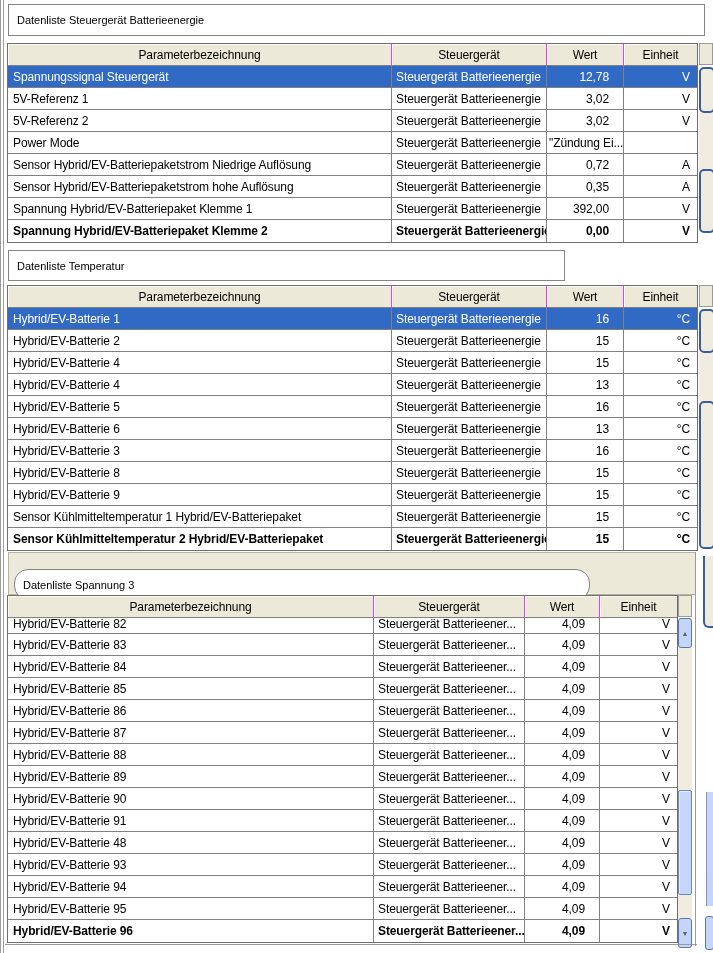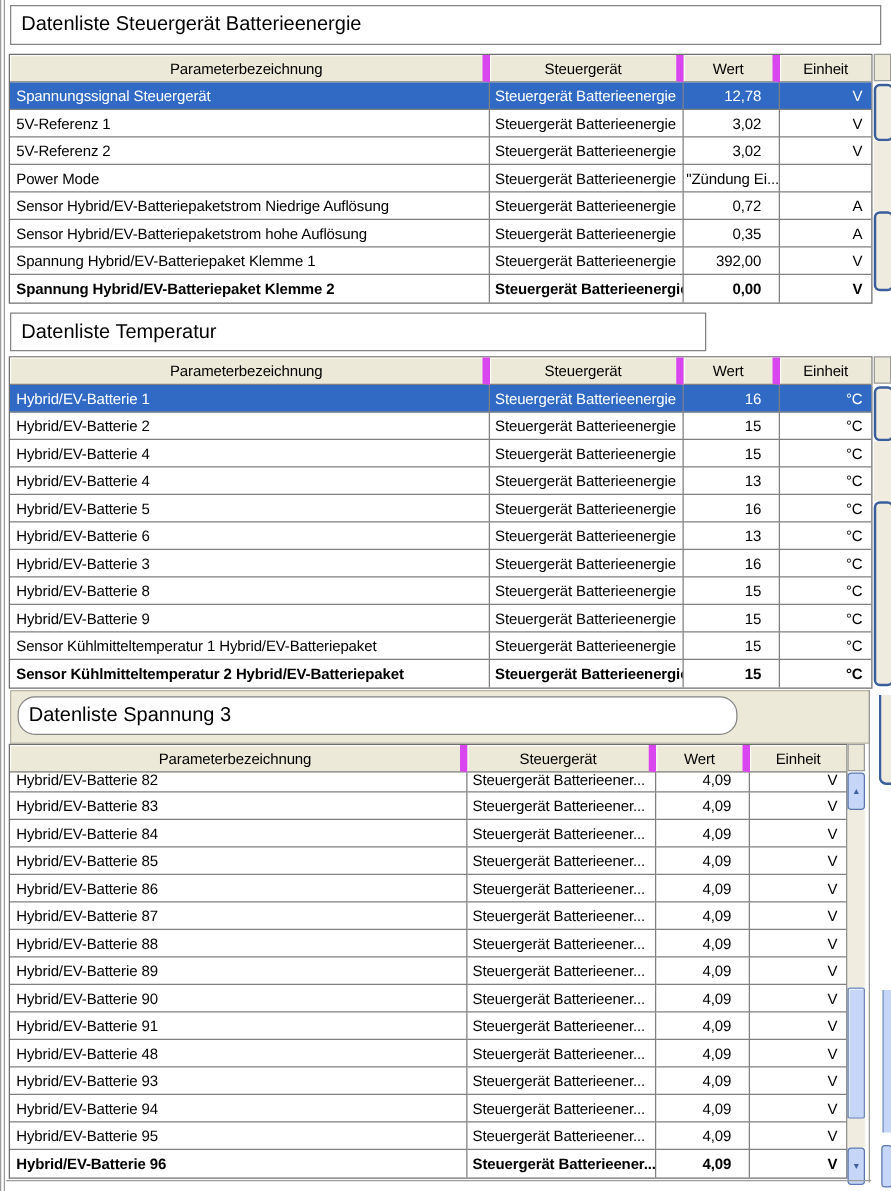--- a/index.html
+++ b/index.html
@@ -17,30 +17,30 @@
 
   .panel{position:absolute;left:0;width:713px;}
   .p1{top:0;height:247px;}
   .p2{top:247px;height:304px;}
   .p3{top:551px;height:402px;}
 
   .title{
     position:absolute;
     background:#fff;
     border:1px solid var(--title-border,#848484);
-    font-size:16px;
+    font-size:11px;
     display:flex;align-items:center;
     padding-left:8px;
     white-space:nowrap;overflow:hidden;
     box-sizing:border-box;
   }
   .p1 .title{left:8px;top:4px;width:697px;height:32px;}
   .p2 .title{left:8px;top:3px;width:557px;height:31px;}
   .p3 .title-area{position:absolute;left:8px;top:1px;width:688px;height:43px;background:var(--header-bg,#ece9d8);border:1px solid #b9b5a4;box-sizing:border-box;}
-  .p3 .title{left:14px;top:6px;width:576px;height:31px;border-radius:14px;}
+  .p3 .title{left:14px;top:18px;width:576px;height:31px;border-radius:14px;}
 
   
   .table{
     position:absolute;
     background:#fff;
     border:1px solid var(--table-border,#6e6e6e);
     box-sizing:border-box;
   }
   .p1 .table{left:7px;top:43px;width:691px;}
   .p2 .table{left:7px;top:38px;width:691px;}
@@ -52,21 +52,21 @@
     height:22px;
     display:flex;align-items:center;
     font-size:12px;
     letter-spacing:-0.1px;
     white-space:nowrap;overflow:hidden;
     border-right:1px solid var(--grid-line,#808080);
   }
   .th{
     justify-content:center;
     background:var(--header-bg,#ece9d8);
-    border-right:6px solid #d946ef;
+    border-right:1px solid #d946ef;
     border-bottom:1px solid var(--grid-line,#808080);
     box-shadow:inset 1px 1px 0 #fbfaf4;
   }
   .td{border-bottom:1px solid var(--grid-line,#808080);}
   .th:last-child,.td:last-child{border-right:none;}
   .tr:last-child .td{border-bottom:none;font-weight:bold;}
 
   .t12 .c0{width:384px;} .t12 .c1{width:155px;} .t12 .c2{width:77px;} .t12 .c3{flex:1;}
   .t3  .c0{width:366px;} .t3  .c1{width:151px;} .t3  .c2{width:75px;} .t3  .c3{flex:1;}
 

